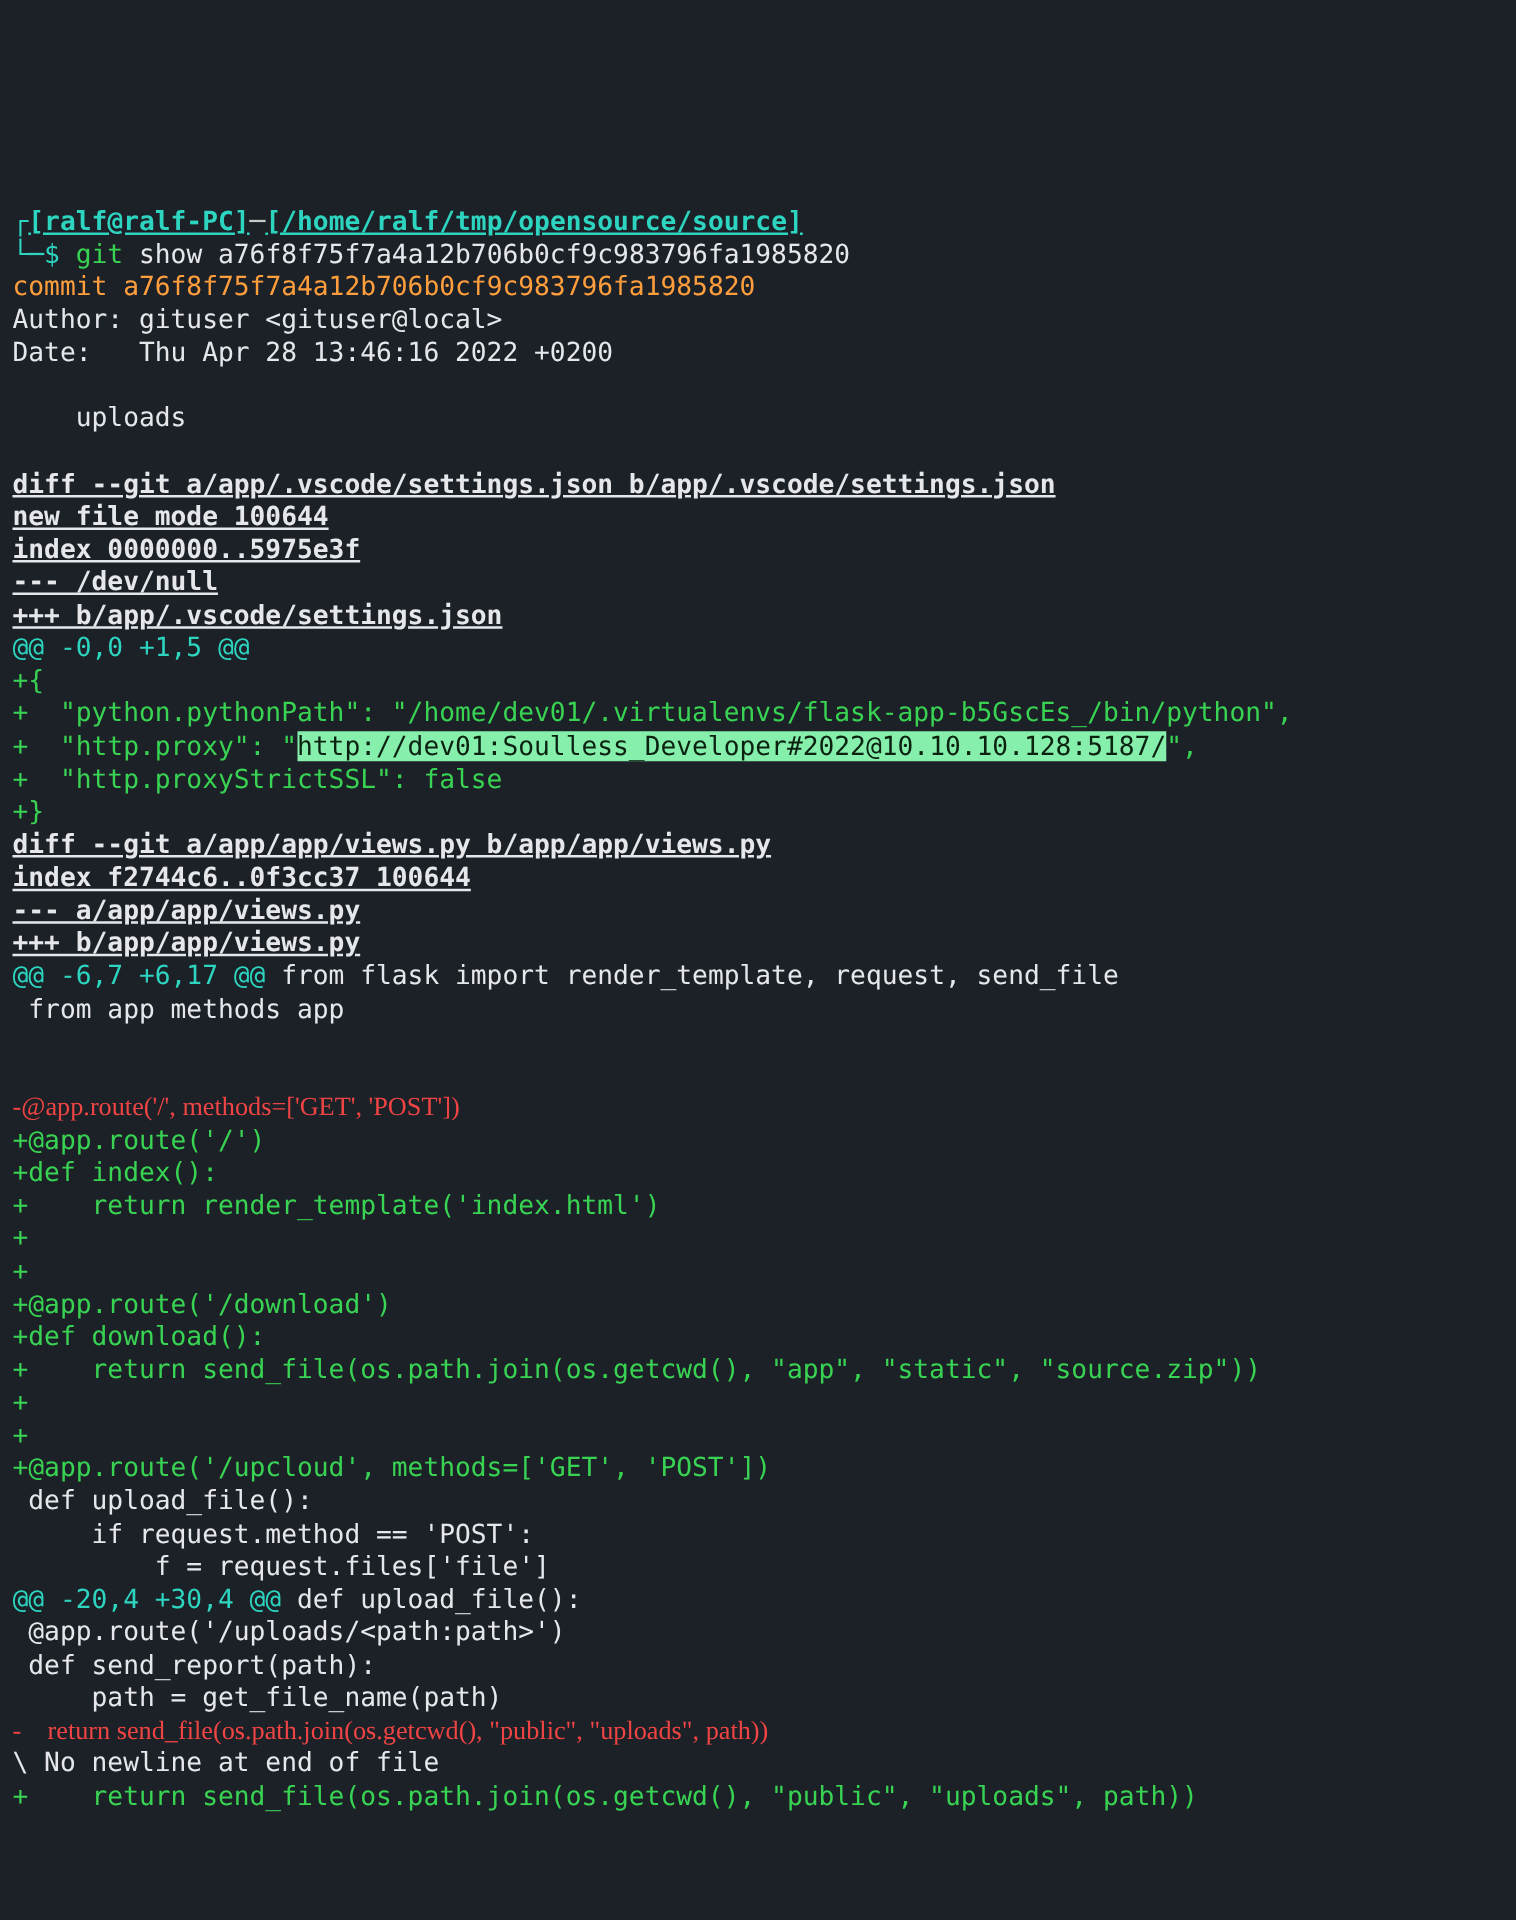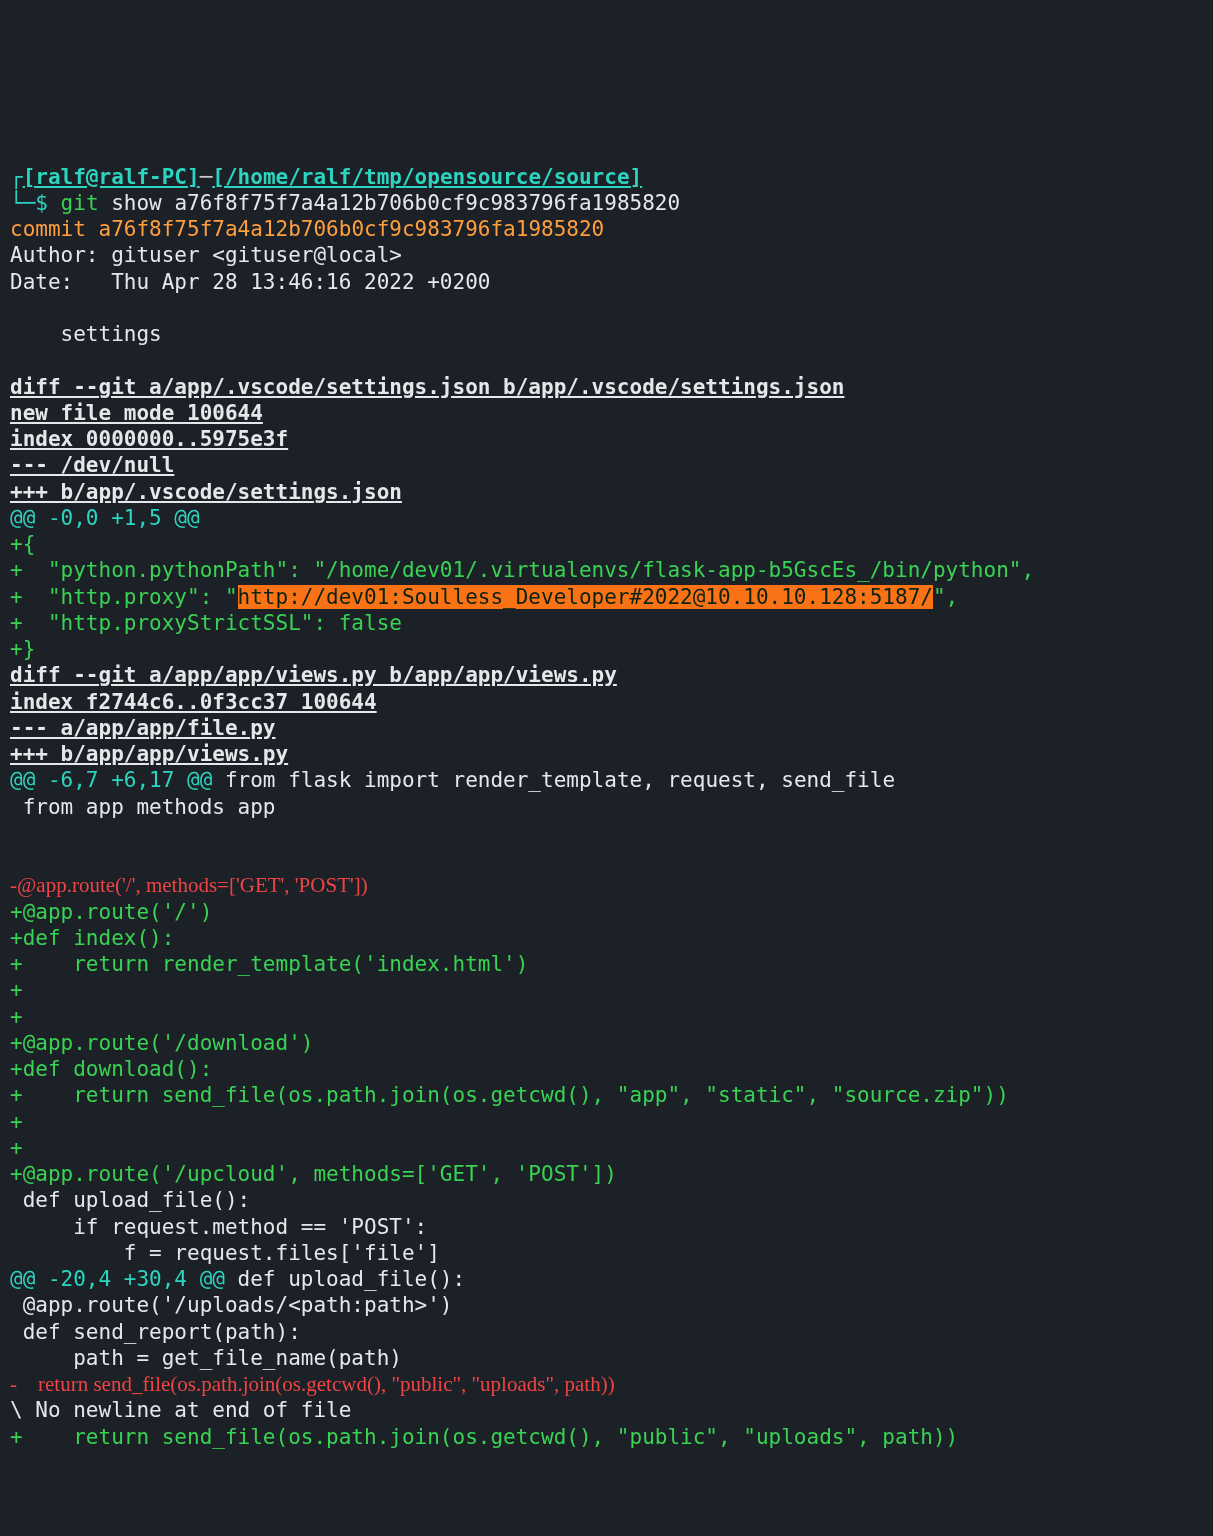--- a/index.html
+++ b/index.html
@@ -18,52 +18,52 @@
     padding: 6px 10px 10px 10px;
   }
   .cyan   { color: #2dd4bf; }
   .green  { color: #39d353; }
   .orange { color: #ff9e3d; }
   .white  { color: #e5e7eb; margin-top: 16px; }
   .gray   { color: #c7cac9; }
   .red    { color: #ef4444; font-family: Liberation Serif, serif; }
   .bold   { font-weight: 700; text-decoration: underline; }
   .hl {
-    background: #f97316;
+    background: #86efac;
     color: #0b2210;
   }
 </style>
 </head>
 <body>
 
 
 
 <div class="term">
 <span class="cyan">┌</span><span class="cyan bold">[ralf@ralf-PC]</span><span class="gray">─</span><span class="cyan bold">[/home/ralf/tmp/opensource/source]</span>
 <span class="cyan">└─</span><span class="cyan">$ </span><span class="green">git</span><span class="white"> show a76f8f75f7a4a12b706b0cf9c983796fa1985820</span>
 <span class="orange">commit </span><span class="orange">a76f8f75f7a4a12b706b0cf9c983796fa1985820</span>
 <span class="white">Author: gituser &lt;gituser@local&gt;</span>
 <span class="white">Date:   Thu Apr 28 13:46:16 2022 +0200</span>
 <span></span>
-<span class="white">    settings</span>
+<span class="white">    uploads</span>
 <span></span>
 <span class="white bold">diff --git a/app/.vscode/settings.json b/app/.vscode/settings.json</span>
 <span class="white bold">new file mode 100644</span>
 <span class="white bold">index 0000000..5975e3f</span>
 <span class="white bold">--- /dev/null</span>
 <span class="white bold">+++ b/app/.vscode/settings.json</span>
 <span class="cyan">@@ -0,0 +1,5 @@</span>
 <span class="green">+{</span>
 <span class="green">+  "python.pythonPath": "/home/dev01/.virtualenvs/flask-app-b5GscEs_/bin/python",</span>
 <span class="green">+  "http.proxy": "</span><span class="hl">http://dev01:Soulless_Developer#2022@10.10.10.128:5187/</span><span class="green">",</span>
 <span class="green">+  "http.proxyStrictSSL": false</span>
 <span class="green">+}</span>
 <span class="white bold">diff --git a/app/app/views.py b/app/app/views.py</span>
 <span class="white bold">index f2744c6..0f3cc37 100644</span>
-<span class="white bold">--- a/app/app/file.py</span>
+<span class="white bold">--- a/app/app/views.py</span>
 <span class="white bold">+++ b/app/app/views.py</span>
 <span class="cyan">@@ -6,7 +6,17 @@</span><span class="white"> from flask import render_template, request, send_file</span>
 <span class="white"> from app methods app</span>
 <span></span>
 <span></span>
 <span class="red">-@app.route('/', methods=['GET', 'POST'])</span>
 <span class="green">+@app.route('/')</span>
 <span class="green">+def index():</span>
 <span class="green">+    return render_template('index.html')</span>
 <span class="green">+</span>

